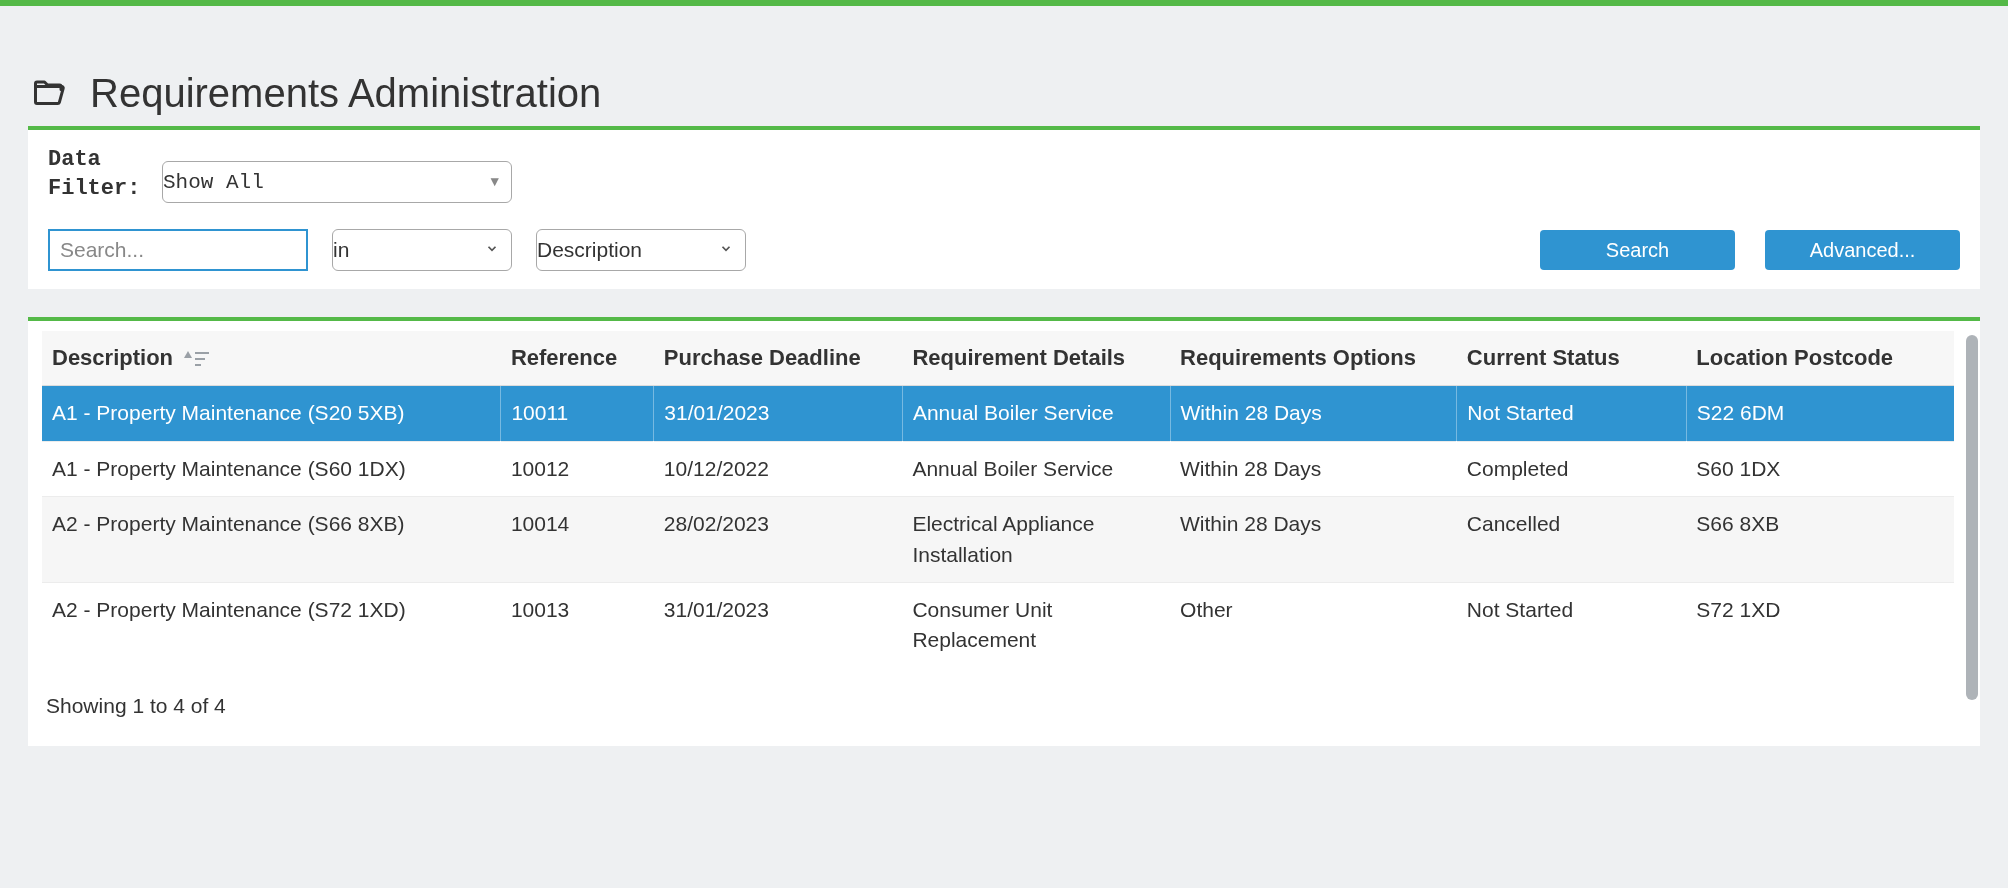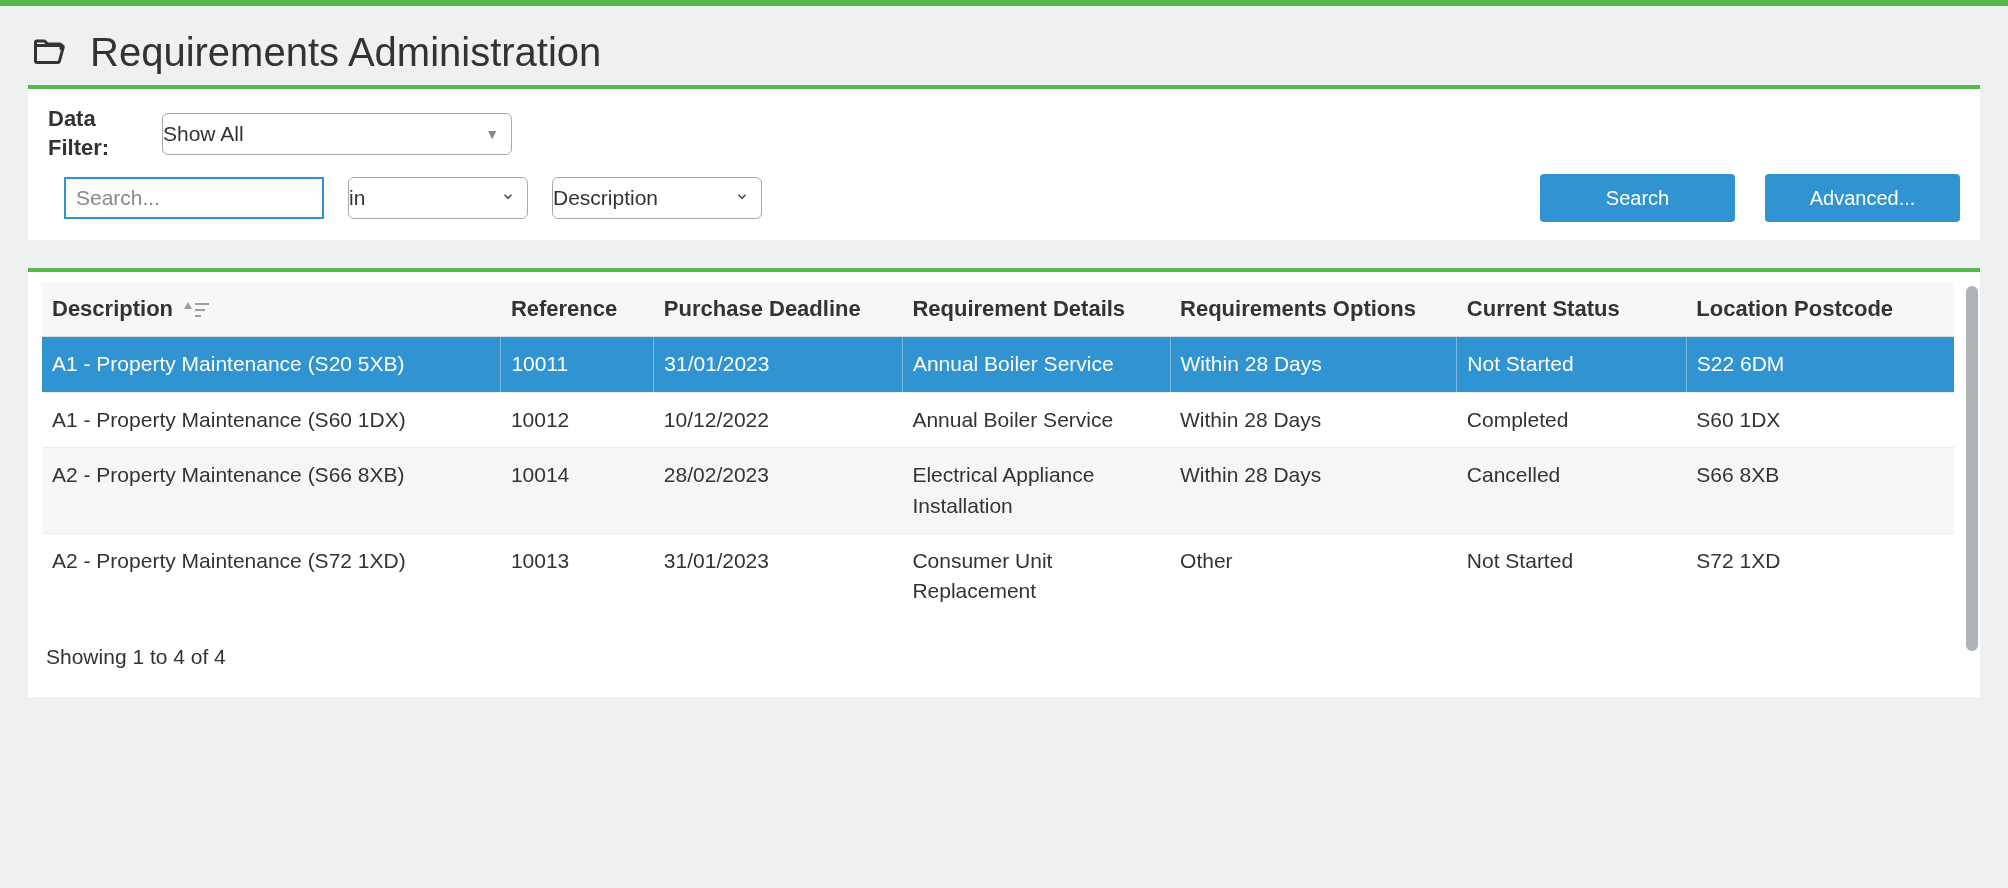--- a/index.html
+++ b/index.html
@@ -13,39 +13,41 @@
     border-top: 6px solid #54b948;
   }
   .page-wrap {
     padding: 24px 28px;
   }
   .title-row {
     display: flex;
     align-items: center;
     gap: 20px;
     margin-bottom: 10px;
+    margin-top: 41px;
   }
   .title-row h1 {
     font-weight: 400;
     font-size: 40px;
     margin: 0;
     color: #333;
   }
   .folder-icon svg { display:block; }
   .panel {
     background: #fff;
     border-top: 4px solid #54b948;
     padding: 16px 20px 18px 20px;
     margin-bottom: 28px;
   }
   .filter-row {
     display: flex;
-    align-items: center;
+    align-items: flex-end;
     gap: 24px;
-    margin-bottom: 12px;
+    margin-bottom: 26px;
+    font-family: Liberation Mono, monospace;
   }
   .filter-label {
     font-weight: 700;
     font-size: 22px;
     line-height: 1.3;
     width: 90px;
   }
   .select-wrap {
     position: relative;
     border: 1px solid #a8a8a8;
@@ -67,30 +69,29 @@
   }
   .search-row { display: flex; align-items: center; gap: 24px; }
   .search-input {
     width: 260px; height: 42px;
     border: 2px solid #2f94d1;
     background: #fff;
     font-size: 21px;
     padding: 0 10px;
     outline: none;
     color: #333;
-    margin-left: 16px;
   }
   .search-input::placeholder { color: #888; }
   .search-right { margin-left: auto; display: flex; gap: 30px; }
   .btn {
     background: #2f94d1;
     color: #fff;
     border: none;
     border-radius: 4px;
-    height: 48px;
+    height: 40px;
     min-width: 195px;
     font-size: 20px;
     cursor: pointer;
   }
 
   .table-panel {
     background: #fff;
     border-top: 4px solid #54b948;
     padding: 10px 8px 24px 14px;
     position: relative;

